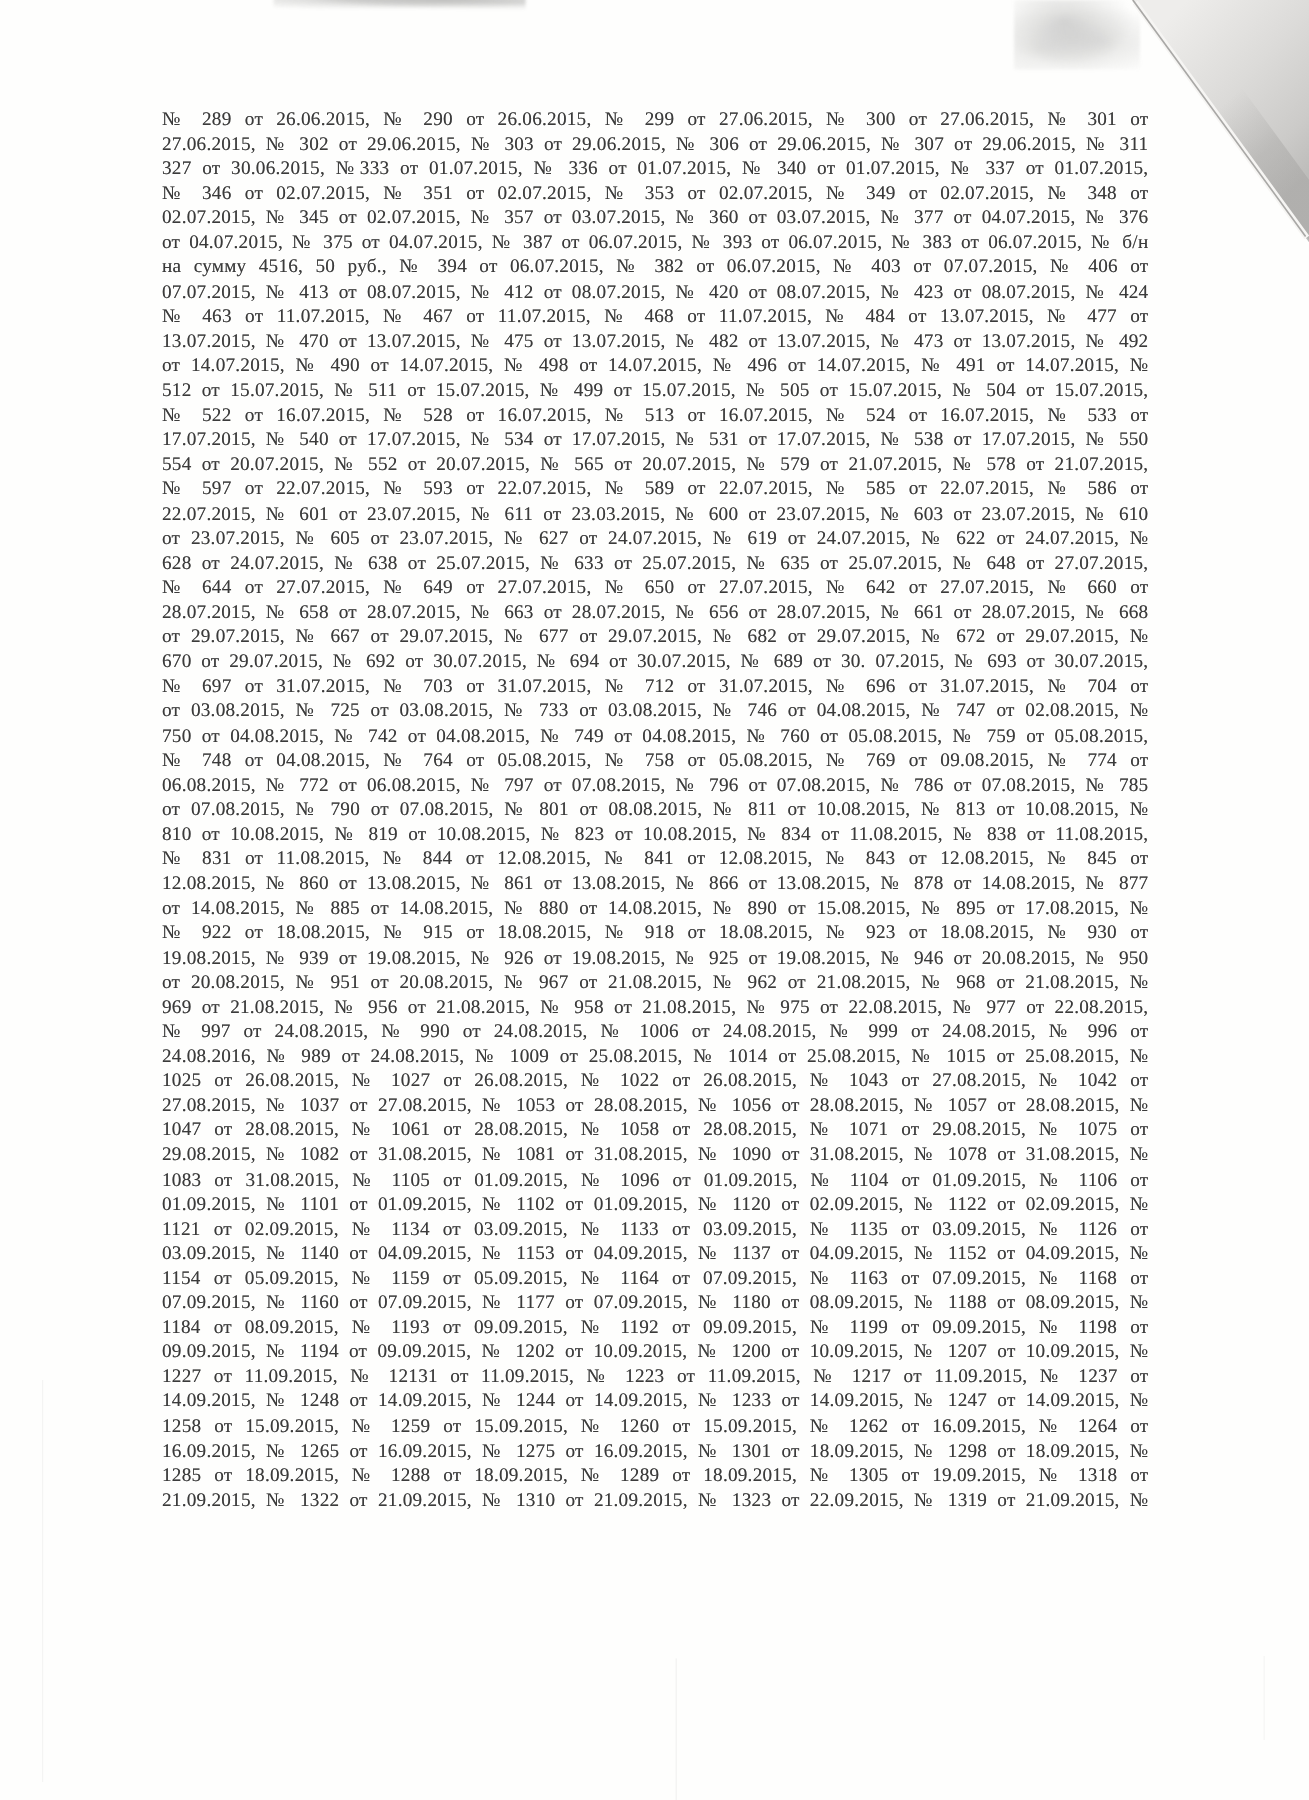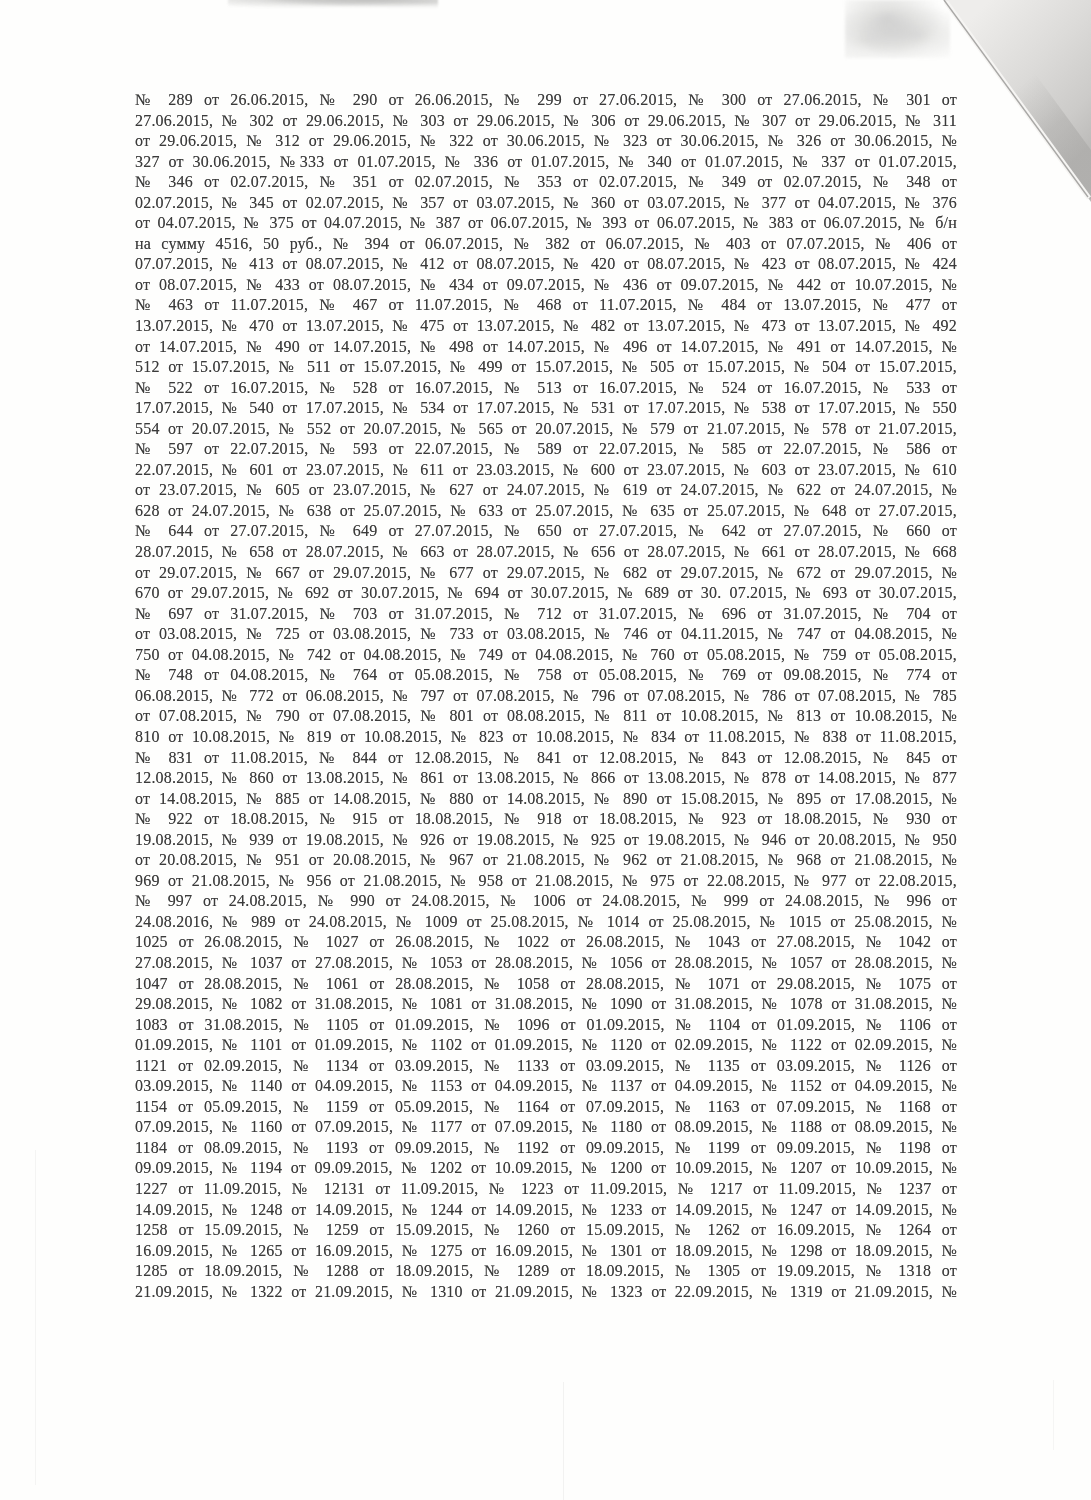--- a/index.html
+++ b/index.html
@@ -132,45 +132,43 @@
     <div class="smudge-top-center"></div>
     <div class="smudge-top-right"></div>
 
     <div class="crease-vertical-center"></div>
     <div class="crease-left-edge"></div>
     <div class="crease-right-edge"></div>
 
     <div class="text-block">
         <div class="text-line">№ 289 от 26.06.2015, № 290 от 26.06.2015, № 299 от 27.06.2015, № 300 от 27.06.2015, № 301 от</div>
         <div class="text-line">27.06.2015, № 302 от 29.06.2015, № 303 от 29.06.2015, № 306 от 29.06.2015, № 307 от 29.06.2015, № 311</div>
-        <div class="text-line">от 29.06.2015, № 312 от 29.06.2015, № 322 от 30.06.2015, № 323 от 30.06.2015, № 326 от 30.06.2015, №</div>
         <div class="text-line">327 от 30.06.2015, №333 от 01.07.2015, № 336 от 01.07.2015, № 340 от 01.07.2015, № 337 от 01.07.2015,</div>
         <div class="text-line">№ 346 от 02.07.2015, № 351 от 02.07.2015, № 353 от 02.07.2015, № 349 от 02.07.2015, № 348 от</div>
         <div class="text-line">02.07.2015, № 345 от 02.07.2015, № 357 от 03.07.2015, № 360 от 03.07.2015, № 377 от 04.07.2015, № 376</div>
         <div class="text-line">от 04.07.2015, № 375 от 04.07.2015, № 387 от 06.07.2015, № 393 от 06.07.2015, № 383 от 06.07.2015, № б/н</div>
         <div class="text-line">на сумму 4516, 50 руб., № 394 от 06.07.2015, № 382 от 06.07.2015, № 403 от 07.07.2015, № 406 от</div>
         <div class="text-line">07.07.2015, № 413 от 08.07.2015, № 412 от 08.07.2015, № 420 от 08.07.2015, № 423 от 08.07.2015, № 424</div>
-        <div class="text-line">от 08.07.2015, № 433 от 08.07.2015, № 434 от 09.07.2015, № 436 от 09.07.2015, № 442 от 10.07.2015, №</div>
         <div class="text-line">№ 463 от 11.07.2015, № 467 от 11.07.2015, № 468 от 11.07.2015, № 484 от 13.07.2015, № 477 от</div>
         <div class="text-line">13.07.2015, № 470 от 13.07.2015, № 475 от 13.07.2015, № 482 от 13.07.2015, № 473 от 13.07.2015, № 492</div>
         <div class="text-line">от 14.07.2015, № 490 от 14.07.2015, № 498 от 14.07.2015, № 496 от 14.07.2015, № 491 от 14.07.2015, №</div>
         <div class="text-line">512 от 15.07.2015, № 511 от 15.07.2015, № 499 от 15.07.2015, № 505 от 15.07.2015, № 504 от 15.07.2015,</div>
         <div class="text-line">№ 522 от 16.07.2015, № 528 от 16.07.2015, № 513 от 16.07.2015, № 524 от 16.07.2015, № 533 от</div>
         <div class="text-line">17.07.2015, № 540 от 17.07.2015, № 534 от 17.07.2015, № 531 от 17.07.2015, № 538 от 17.07.2015, № 550</div>
         <div class="text-line">554 от 20.07.2015, № 552 от 20.07.2015, № 565 от 20.07.2015, № 579 от 21.07.2015, № 578 от 21.07.2015,</div>
         <div class="text-line">№ 597 от 22.07.2015, № 593 от 22.07.2015, № 589 от 22.07.2015, № 585 от 22.07.2015, № 586 от</div>
         <div class="text-line">22.07.2015, № 601 от 23.07.2015, № 611 от 23.03.2015, № 600 от 23.07.2015, № 603 от 23.07.2015, № 610</div>
         <div class="text-line">от 23.07.2015, № 605 от 23.07.2015, № 627 от 24.07.2015, № 619 от 24.07.2015, № 622 от 24.07.2015, №</div>
         <div class="text-line">628 от 24.07.2015, № 638 от 25.07.2015, № 633 от 25.07.2015, № 635 от 25.07.2015, № 648 от 27.07.2015,</div>
         <div class="text-line">№ 644 от 27.07.2015, № 649 от 27.07.2015, № 650 от 27.07.2015, № 642 от 27.07.2015, № 660 от</div>
         <div class="text-line">28.07.2015, № 658 от 28.07.2015, № 663 от 28.07.2015, № 656 от 28.07.2015, № 661 от 28.07.2015, № 668</div>
         <div class="text-line">от 29.07.2015, № 667 от 29.07.2015, № 677 от 29.07.2015, № 682 от 29.07.2015, № 672 от 29.07.2015, №</div>
         <div class="text-line">670 от 29.07.2015, № 692 от 30.07.2015, № 694 от 30.07.2015, № 689 от 30. 07.2015, № 693 от 30.07.2015,</div>
         <div class="text-line">№ 697 от 31.07.2015, № 703 от 31.07.2015, № 712 от 31.07.2015, № 696 от 31.07.2015, № 704 от</div>
-        <div class="text-line">от 03.08.2015, № 725 от 03.08.2015, № 733 от 03.08.2015, № 746 от 04.11.2015, № 747 от 04.08.2015, №</div>
+        <div class="text-line">от 03.08.2015, № 725 от 03.08.2015, № 733 от 03.08.2015, № 746 от 04.08.2015, № 747 от 02.08.2015, №</div>
         <div class="text-line">750 от 04.08.2015, № 742 от 04.08.2015, № 749 от 04.08.2015, № 760 от 05.08.2015, № 759 от 05.08.2015,</div>
         <div class="text-line">№ 748 от 04.08.2015, № 764 от 05.08.2015, № 758 от 05.08.2015, № 769 от 09.08.2015, № 774 от</div>
         <div class="text-line">06.08.2015, № 772 от 06.08.2015, № 797 от 07.08.2015, № 796 от 07.08.2015, № 786 от 07.08.2015, № 785</div>
         <div class="text-line">от 07.08.2015, № 790 от 07.08.2015, № 801 от 08.08.2015, № 811 от 10.08.2015, № 813 от 10.08.2015, №</div>
         <div class="text-line">810 от 10.08.2015, № 819 от 10.08.2015, № 823 от 10.08.2015, № 834 от 11.08.2015, № 838 от 11.08.2015,</div>
         <div class="text-line">№ 831 от 11.08.2015, № 844 от 12.08.2015, № 841 от 12.08.2015, № 843 от 12.08.2015, № 845 от</div>
         <div class="text-line">12.08.2015, № 860 от 13.08.2015, № 861 от 13.08.2015, № 866 от 13.08.2015, № 878 от 14.08.2015, № 877</div>
         <div class="text-line">от 14.08.2015, № 885 от 14.08.2015, № 880 от 14.08.2015, № 890 от 15.08.2015, № 895 от 17.08.2015, №</div>
         <div class="text-line">№ 922 от 18.08.2015, № 915 от 18.08.2015, № 918 от 18.08.2015, № 923 от 18.08.2015, № 930 от</div>
         <div class="text-line">19.08.2015, № 939 от 19.08.2015, № 926 от 19.08.2015, № 925 от 19.08.2015, № 946 от 20.08.2015, № 950</div>

